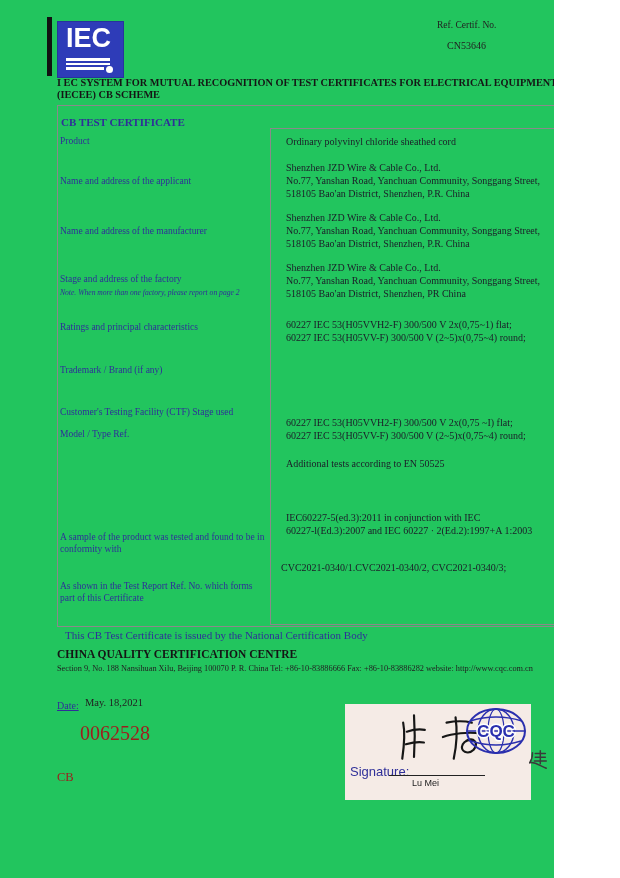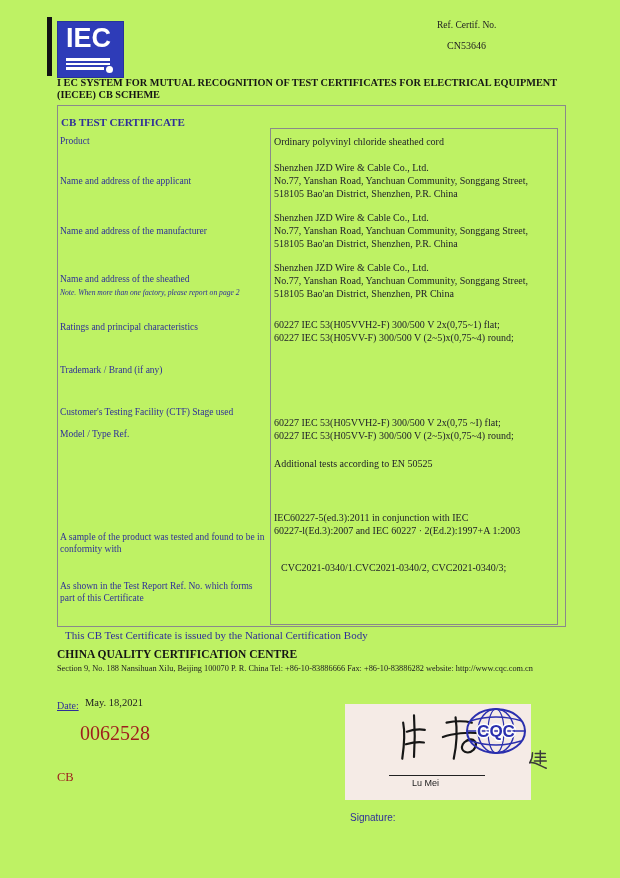--- a/index.html
+++ b/index.html
@@ -1,17 +1,17 @@
 <!DOCTYPE html>
 <html><head>
 <meta charset="utf-8">
 <style>
   html,body{margin:0;padding:0;background:#ffffff;}
   .page{
-    position:relative;width:620px;height:878px;background:#bef264;
+    position:relative;width:554px;height:878px;background:#22c55e;
     font-family:"Liberation Serif","DejaVu Serif",serif;color:#1c1c28;overflow:hidden;
   }
   .abs{position:absolute;}
   .prewrap{white-space:pre-line;}
   
   .iec-bar{position:absolute;left:47px;top:17px;width:5px;height:59px;background:#121212;}
   .iec-box{
     position:absolute;left:57px;top:21px;width:67px;height:57px;background:#2e3cb8;
     border:1px solid #27339b;box-sizing:border-box;
   }
@@ -28,32 +28,32 @@
   
   .ref-label{left:437px;top:20px;font-size:9.5px;color:#222;}
   .ref-number{left:447px;top:40px;font-size:10px;color:#222;}
   .scheme-title{left:57px;top:77px;width:520px;font-size:10.3px;font-weight:bold;color:#151515;line-height:12px;}
   
   .outer-box{left:57px;top:105px;width:509px;height:522px;border:1px solid #8a8a8a;box-sizing:border-box;}
   .inner-box{left:270px;top:128px;width:288px;height:497px;border:1px solid #8a8a8a;box-sizing:border-box;}
   .cert-title{left:61px;top:116px;font-size:11px;font-weight:bold;color:#2f2f99;}
   .flabel{left:60px;width:208px;font-size:9.5px;color:#2f2f99;line-height:11.5px;}
   .fnote{left:60px;width:210px;font-size:7.6px;font-style:italic;color:#2f2f99;}
-  .fvalue{left:274px;width:278px;font-size:10px;color:#1c1c28;line-height:13px;}
+  .fvalue{left:286px;width:278px;font-size:10px;color:#1c1c28;line-height:13px;}
   .issued-line{left:65px;top:629px;font-size:11px;color:#2f2f99;}
   
   .ncb-name{left:57px;top:648px;font-size:11.5px;font-weight:bold;color:#151515;}
   .ncb-address{left:57px;top:664px;width:540px;font-size:8.3px;color:#222;}
   
   .date-label{left:57px;top:700px;font-size:10px;color:#2f2f99;text-decoration:underline;}
   .date-value{left:85px;top:697px;font-size:10.5px;color:#222;}
   .cb-prefix{left:57px;top:729px;font-size:12.5px;color:#9e1d1d;margin-top:41px;}
   .cb-number{left:80px;top:722px;font-size:20px;color:#9e1d1d;}
   .sig-photo{left:345px;top:704px;width:186px;height:96px;background:#f5ebe6;}
-  .sig-label{left:350px;top:764px;font-size:10px;color:#2f2f99;font-family:"Liberation Sans","DejaVu Sans",sans-serif;margin-top:48px;}
+  .sig-label{left:350px;top:764px;font-size:13px;color:#2f2f99;font-family:"Liberation Sans","DejaVu Sans",sans-serif;}
   .sig-line{left:389px;top:775px;width:96px;height:1px;background:#222;}
   .sig-name{left:412px;top:778px;font-size:9px;color:#222;font-family:"Liberation Sans","DejaVu Sans",sans-serif;}
   .sig-script{left:392px;top:710px;}
   .cqc-logo{left:464px;top:705px;}
   .stamp-char{left:527px;top:748px;}
 </style>
 </head>
 <body>
 
 <div class="page">
@@ -85,21 +85,21 @@
   <div class="abs flabel" style="top:176px">Name and address of the applicant</div>
   <div class="abs fvalue prewrap" style="top:161px">Shenzhen JZD Wire &amp; Cable Co., Ltd.
 No.77, Yanshan Road, Yanchuan Community, Songgang Street,
 518105 Bao'an District, Shenzhen, P.R. China</div>
 
   <div class="abs flabel" style="top:226px">Name and address of the manufacturer</div>
   <div class="abs fvalue prewrap" style="top:211px">Shenzhen JZD Wire &amp; Cable Co., Ltd.
 No.77, Yanshan Road, Yanchuan Community, Songgang Street,
 518105 Bao'an District, Shenzhen, P.R. China</div>
 
-  <div class="abs flabel" style="top:274px">Name and address of the sheathed</div>
+  <div class="abs flabel" style="top:274px">Stage and address of the factory</div>
   <div class="abs fnote" style="top:288px">Note. When more than one factory, please report on page 2</div>
   <div class="abs fvalue prewrap" style="top:261px">Shenzhen JZD Wire &amp; Cable Co., Ltd.
 No.77, Yanshan Road, Yanchuan Community, Songgang Street,
 518105 Bao'an District, Shenzhen, PR China</div>
 
   <div class="abs flabel" style="top:322px">Ratings and principal characteristics</div>
   <div class="abs fvalue prewrap" style="top:318px">60227 IEC 53(H05VVH2-F) 300/500 V 2x(0,75~1) flat;
 60227 IEC 53(H05VV-F) 300/500 V (2~5)x(0,75~4) round;</div>
 
   <div class="abs flabel" style="top:365px">Trademark / Brand (if any)</div>

